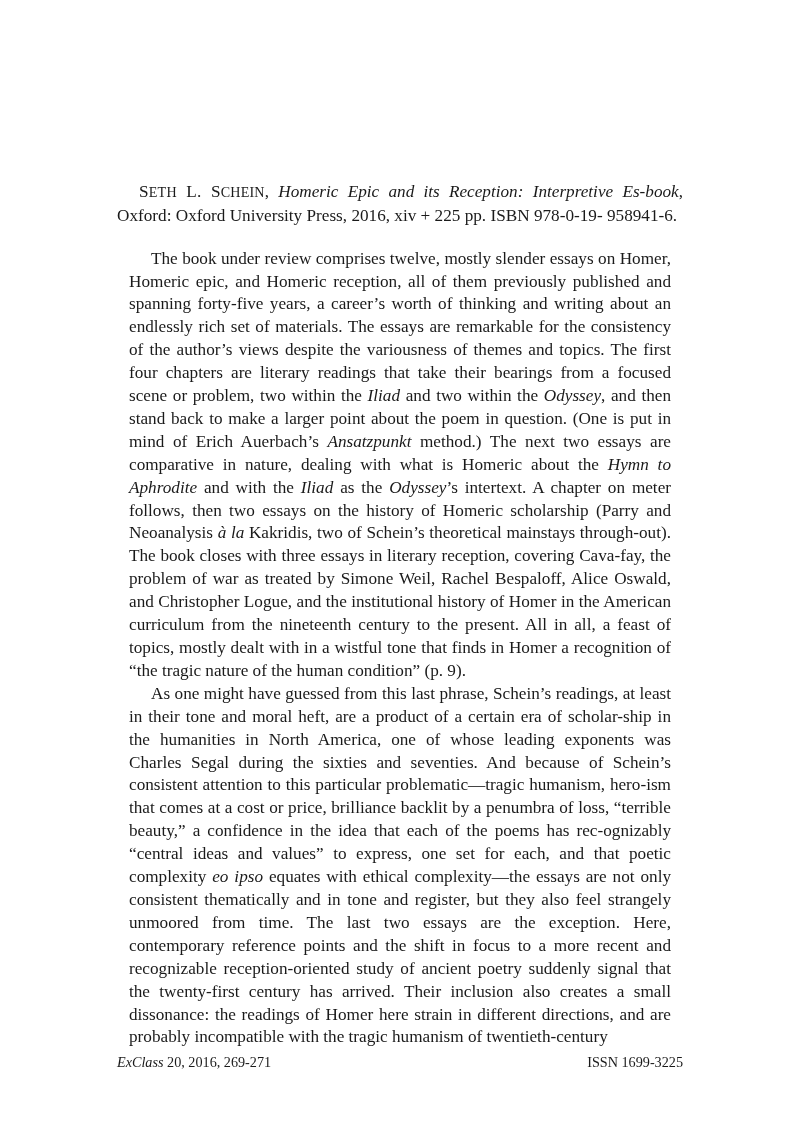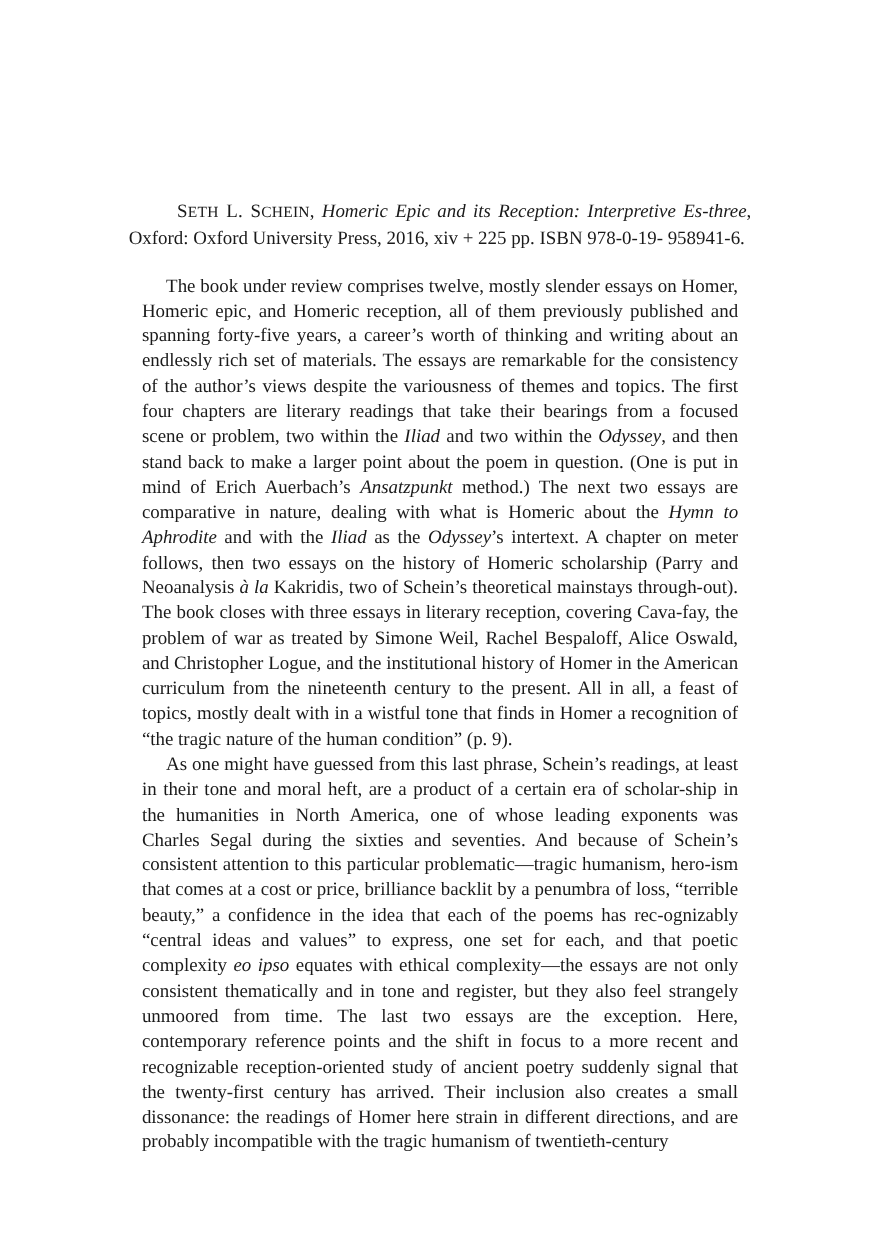--- a/index.html
+++ b/index.html
@@ -34,21 +34,20 @@
     line-height: 23.3px;
     text-align: justify;
     text-justify: inter-word;
     margin: 0 0 20px 0;
     text-indent: 22px;
     hyphens: manual;
   }
   .citation .smallcaps {
     font-variant: small-caps;
     letter-spacing: 0.2px;
-    margin-left: 22px;
   }
   .body-block {
     font-size: 17.2px;
     line-height: 22.9px;
     text-align: justify;
     text-justify: inter-word;
     margin: 12px;
     hyphens: manual;
   }
   .body-block p {
@@ -78,25 +77,31 @@
 </style>
 </head>
 <body>
 
 <div class="page">
 
   <div class="content">
 
     <p class="citation">
       <span class="smallcaps"><span>S</span><span style="font-size:0.82em">ETH</span><span>&nbsp;</span><span>L.</span><span>&nbsp;</span><span>S</span><span style="font-size:0.82em">CHEIN</span></span><span>,</span>
-      <i>Homeric Epic and its Reception: Interpretive Es-</i><i>three</i><span>, Oxford: Oxford University Press, 2016,  xiv + 225 pp. ISBN 978-0-19-</span>
+      <i>Homeric Epic and its Reception: Interpretive Es-</i><i>book</i><span>, Oxford: Oxford University Press, 2016,  xiv + 225 pp. ISBN 978-0-19-</span>
       <span>958941-6.</span>
     </p>
 
     <div class="body-block">
       <p>The book under review comprises twelve, mostly slender essays on Homer, Homeric epic, and Homeric reception, all of them previously published and spanning forty-five years, a career’s worth of thinking and writing about an endlessly rich set of materials. The essays are remarkable for the consistency of the author’s views despite the variousness of themes and topics. The first four chapters are literary readings that take their bearings from a focused scene or problem, two within the <i>Iliad</i> and two within the <i>Odyssey</i>, and then stand back to make a larger point about the poem in question. (One is put in mind of Erich Auerbach’s <i>Ansatzpunkt</i> method.) The next two essays are comparative in nature, dealing with what is Homeric about the <i>Hymn to Aphrodite</i> and with the <i>Iliad</i> as the <i>Odyssey</i>’s intertext. A chapter on meter follows, then two essays on the history of Homeric scholarship (Parry and Neoanalysis <i>à la</i> Kakridis, two of Schein’s theoretical mainstays through-out). The book closes with three essays in literary reception, covering Cava-fay, the problem of war as treated by Simone Weil, Rachel Bespaloff, Alice Oswald, and Christopher Logue, and the institutional history of Homer in the American curriculum from the nineteenth century to the present. All in all, a feast of topics, mostly dealt with in a wistful tone that finds in Homer a recognition of “the tragic nature of the human condition” (p. 9).</p>
       <p>As one might have guessed from this last phrase, Schein’s readings, at least in their tone and moral heft, are a product of a certain era of scholar-ship in the humanities in North America, one of whose leading exponents was Charles Segal during the sixties and seventies. And because of Schein’s consistent attention to this particular problematic—tragic humanism, hero-ism that comes at a cost or price, brilliance backlit by a penumbra of loss, “terrible beauty,” a confidence in the idea that each of the poems has rec-ognizably “central ideas and values” to express, one set for each, and that poetic complexity <i>eo ipso</i> equates with ethical complexity—the essays are not only consistent thematically and in tone and register, but they also feel strangely unmoored from time. The last two essays are the exception. Here, contemporary reference points and the shift in focus to a more recent and recognizable reception-oriented study of ancient poetry suddenly signal that the twenty-first century has arrived. Their inclusion also creates a small dissonance: the readings of Homer here strain in different directions, and are probably incompatible with the tragic humanism of twentieth-century</p>
     </div>
 
   </div>
 
+  <div class="footer">
+    <div class="footer-left">
+      <span class="journal">ExClass</span><span> 20, 2016, 269-271</span>
+    </div>
+    <div class="footer-right">ISSN 1699-3225</div>
+  </div>
 
 </div>
 
 </body></html>

